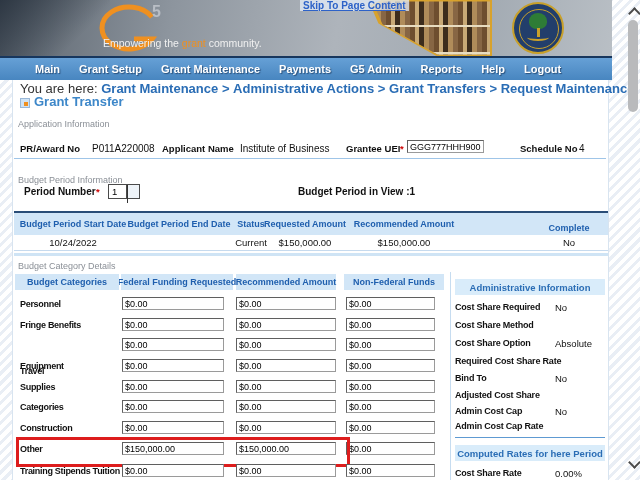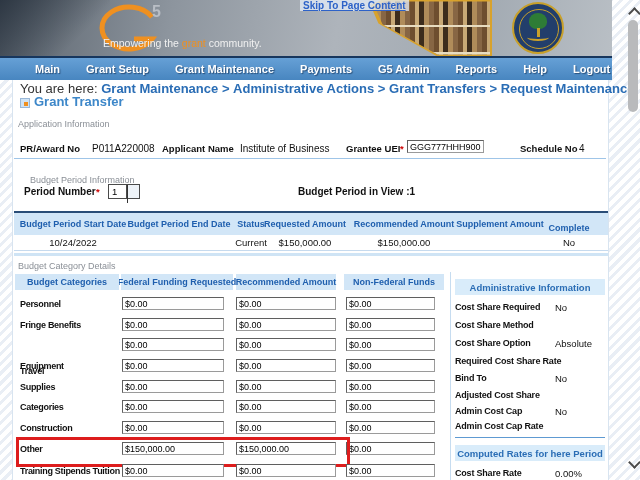--- a/index.html
+++ b/index.html
@@ -30,21 +30,21 @@
     background:#223e6b;border:2px solid #c8a02a;box-sizing:border-box;}
   .seal-ring{position:absolute;left:5px;top:5px;width:38px;height:38px;border-radius:50%;
     border:1px solid #c8a02a;}
   .seal-tree{position:absolute;left:15px;top:9px;width:18px;height:16px;background:#2e7c36;
     border-radius:50% 50% 42% 42%;}
   .seal-trunk{position:absolute;left:23px;top:24px;width:3px;height:9px;background:#c8a02a;}
   .seal-base{position:absolute;left:13px;top:30px;width:22px;height:5px;border-bottom:2px solid #c8a02a;border-radius:50%;}
   
   .navbar{position:absolute;left:0;top:56px;width:612px;height:24px;box-sizing:border-box;
     background:linear-gradient(#66a0d6,#4886c0);border-top:2px solid #17365d;
-    display:flex;align-items:center;gap:26px;padding-left:35px;}
+    display:flex;align-items:center;gap:19px;padding-left:35px;}
   .navitem{color:#fff;font-weight:bold;font-size:11px;cursor:pointer;white-space:nowrap;
     text-shadow:1px 1px 1px rgba(10,30,60,.55);}
   
   .crumbs{position:absolute;left:20px;top:81px;font-size:13px;color:#333;white-space:nowrap;}
   .crumb{font-weight:bold;color:#2a6db5;cursor:pointer;}
   .csep{font-weight:bold;color:#2a6db5;}
   .ticon{position:absolute;left:20px;top:98px;width:10px;height:10px;background:#cfe3f5;border:1px solid #9ab8d8;box-sizing:border-box;}
   .ticon::after{content:"";position:absolute;right:1px;bottom:1px;width:4px;height:4px;background:#ef9020;}
   .ptitle{position:absolute;left:34px;top:94px;font-size:13px;font-weight:bold;color:#3d87c9;}
   .sect{position:absolute;font-size:9px;color:#8a8f96;text-align:center;}
@@ -140,37 +140,36 @@
   <span class="val" style="left:92px;top:143px;">P011A220008</span>
   <span class="lbl" style="left:162px;top:143px;">Applicant Name</span>
   <span class="val" style="left:240px;top:143px;">Institute of Business</span>
   <span class="lbl" style="left:346px;top:143px;">Grantee UEI</span>
   <span class="lbl star" style="left:400px;top:143px;">*</span>
   <input class="tin" style="left: 407px; top: 140px; width: 77px;" value="GGG777HHH900">
   <span class="lbl" style="left:520px;top:143px;">Schedule No</span>
   <span class="val" style="left:579px;top:143px;">4</span>
   <div class="hr1" style="left:14px;top:158px;width:592px;"></div>
 
-  <div class="sect" style="left:18px;top:175px;margin-left:12px;">Budget Period Information</div>
+  <div class="sect" style="left:18px;top:175px;">Budget Period Information</div>
   <span class="lbl" style="left:24px;top:186px;font-size:10px;">Period Number</span>
   <span class="lbl star" style="left:96px;top:186px;">*</span>
   <div class="sel">
     <span class="sel-val">1</span>
     <span class="sel-btn"><span class="chev-s"></span></span>
   </div>
   <span class="lbl" style="left:298px;top:186px;font-size:10px;">Budget Period in View :1</span>
 
   <div class="navyline" style="left:14px;top:211px;width:594px;height:2px;"></div>
   <div class="band" style="left:14px;top:213px;width:594px;height:22px;"></div>
   <div class="cellc thdr" style="left:13px;top:213px;width:120px;height:22px;">Budget Period Start Date</div>
   <div class="cellc thdr" style="left:129px;top:213px;width:100px;height:22px;">Budget Period End Date</div>
   <div class="cellc thdr" style="left:226px;top:213px;width:50px;height:22px;">Status</div>
   <div class="cellc thdr" style="left:261px;top:213px;width:88px;height:22px;">Requested Amount</div>
   <div class="cellc thdr" style="left:350px;top:213px;width:108px;height:22px;">Recommended Amount</div>
-  <div class="cellc thdr" style="left:456px;top:213px;width:88px;height:22px;">Supplement Amount</div>
   <div class="cellc thdr" style="left:544px;top:213px;width:50px;height:30px;">Complete</div>
   <div class="cellc tval" style="left:13px;top:235px;width:120px;height:15px;">10/24/2022</div>
   <div class="cellc tval" style="left:226px;top:235px;width:50px;height:15px;">Current</div>
   <div class="cellc tval" style="left:261px;top:235px;width:88px;height:15px;">$150,000.00</div>
   <div class="cellc tval" style="left:350px;top:235px;width:108px;height:15px;">$150,000.00</div>
   <div class="cellc tval" style="left:456px;top:235px;width:88px;height:15px;"></div>
   <div class="cellc tval" style="left:544px;top:235px;width:50px;height:15px;">No</div>
   <div class="ltline" style="left:14px;top:250px;width:594px;height:1px;"></div>
   <div class="band" style="left:14px;top:253px;width:594px;height:3px;background:#cfe4f5;"></div>
 

